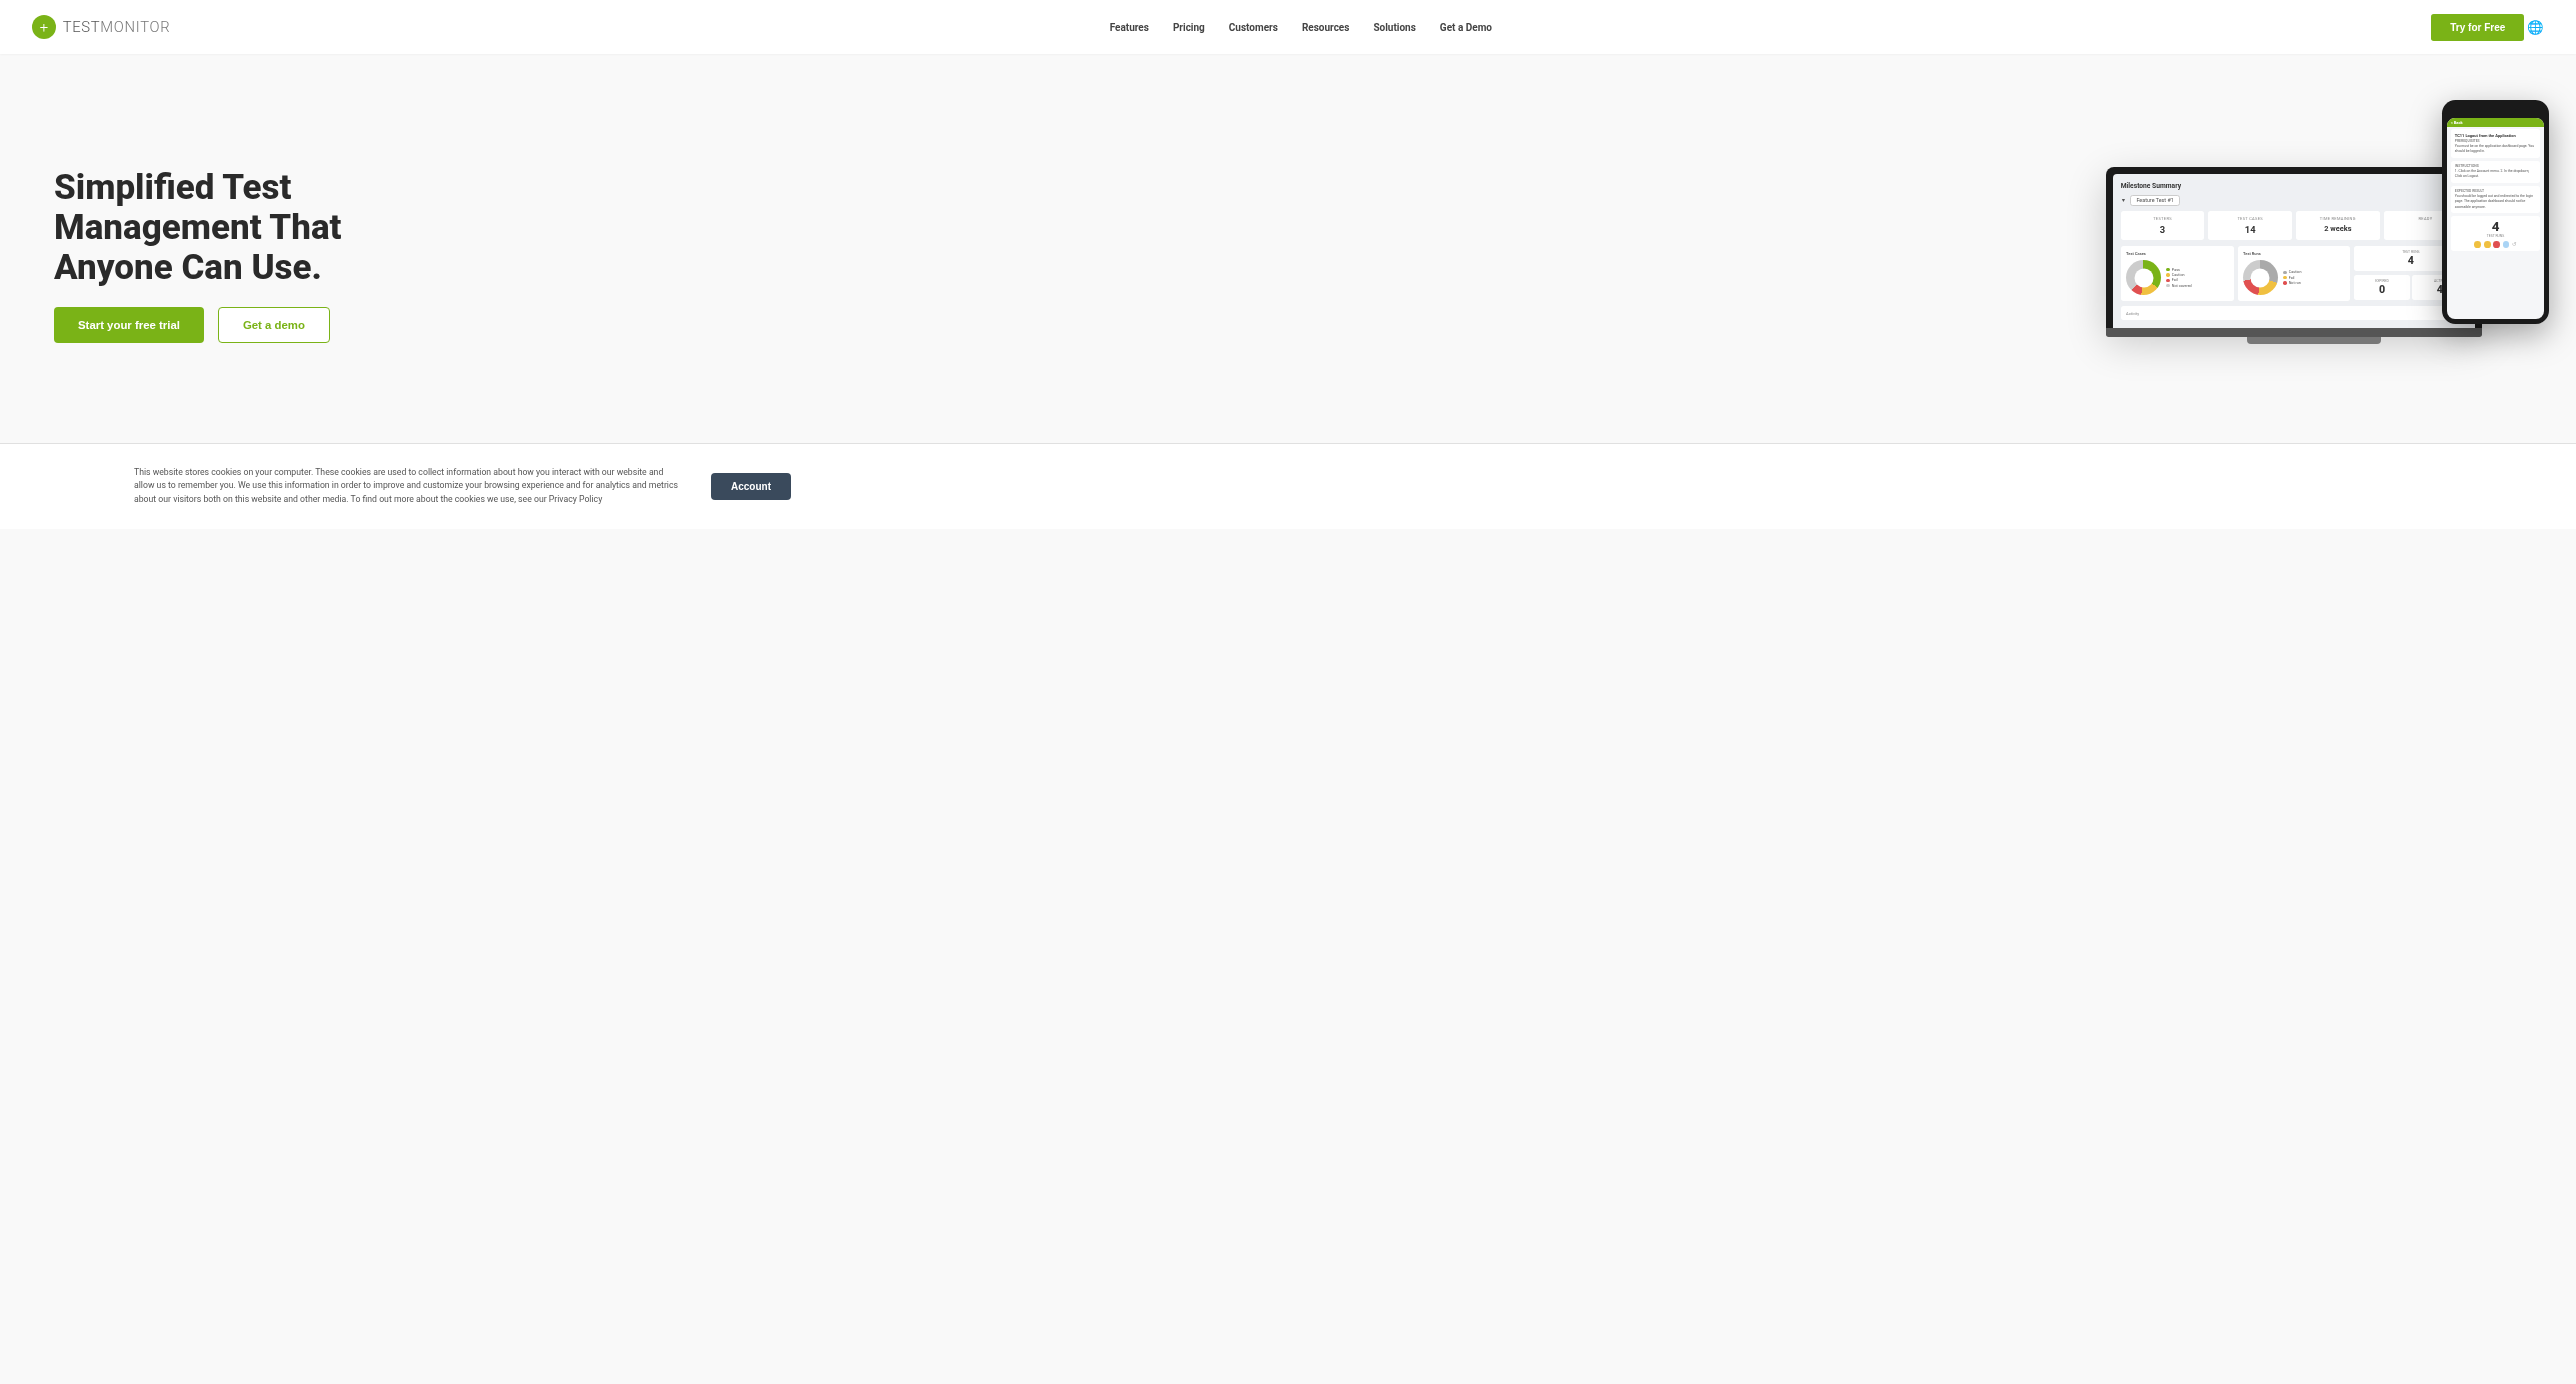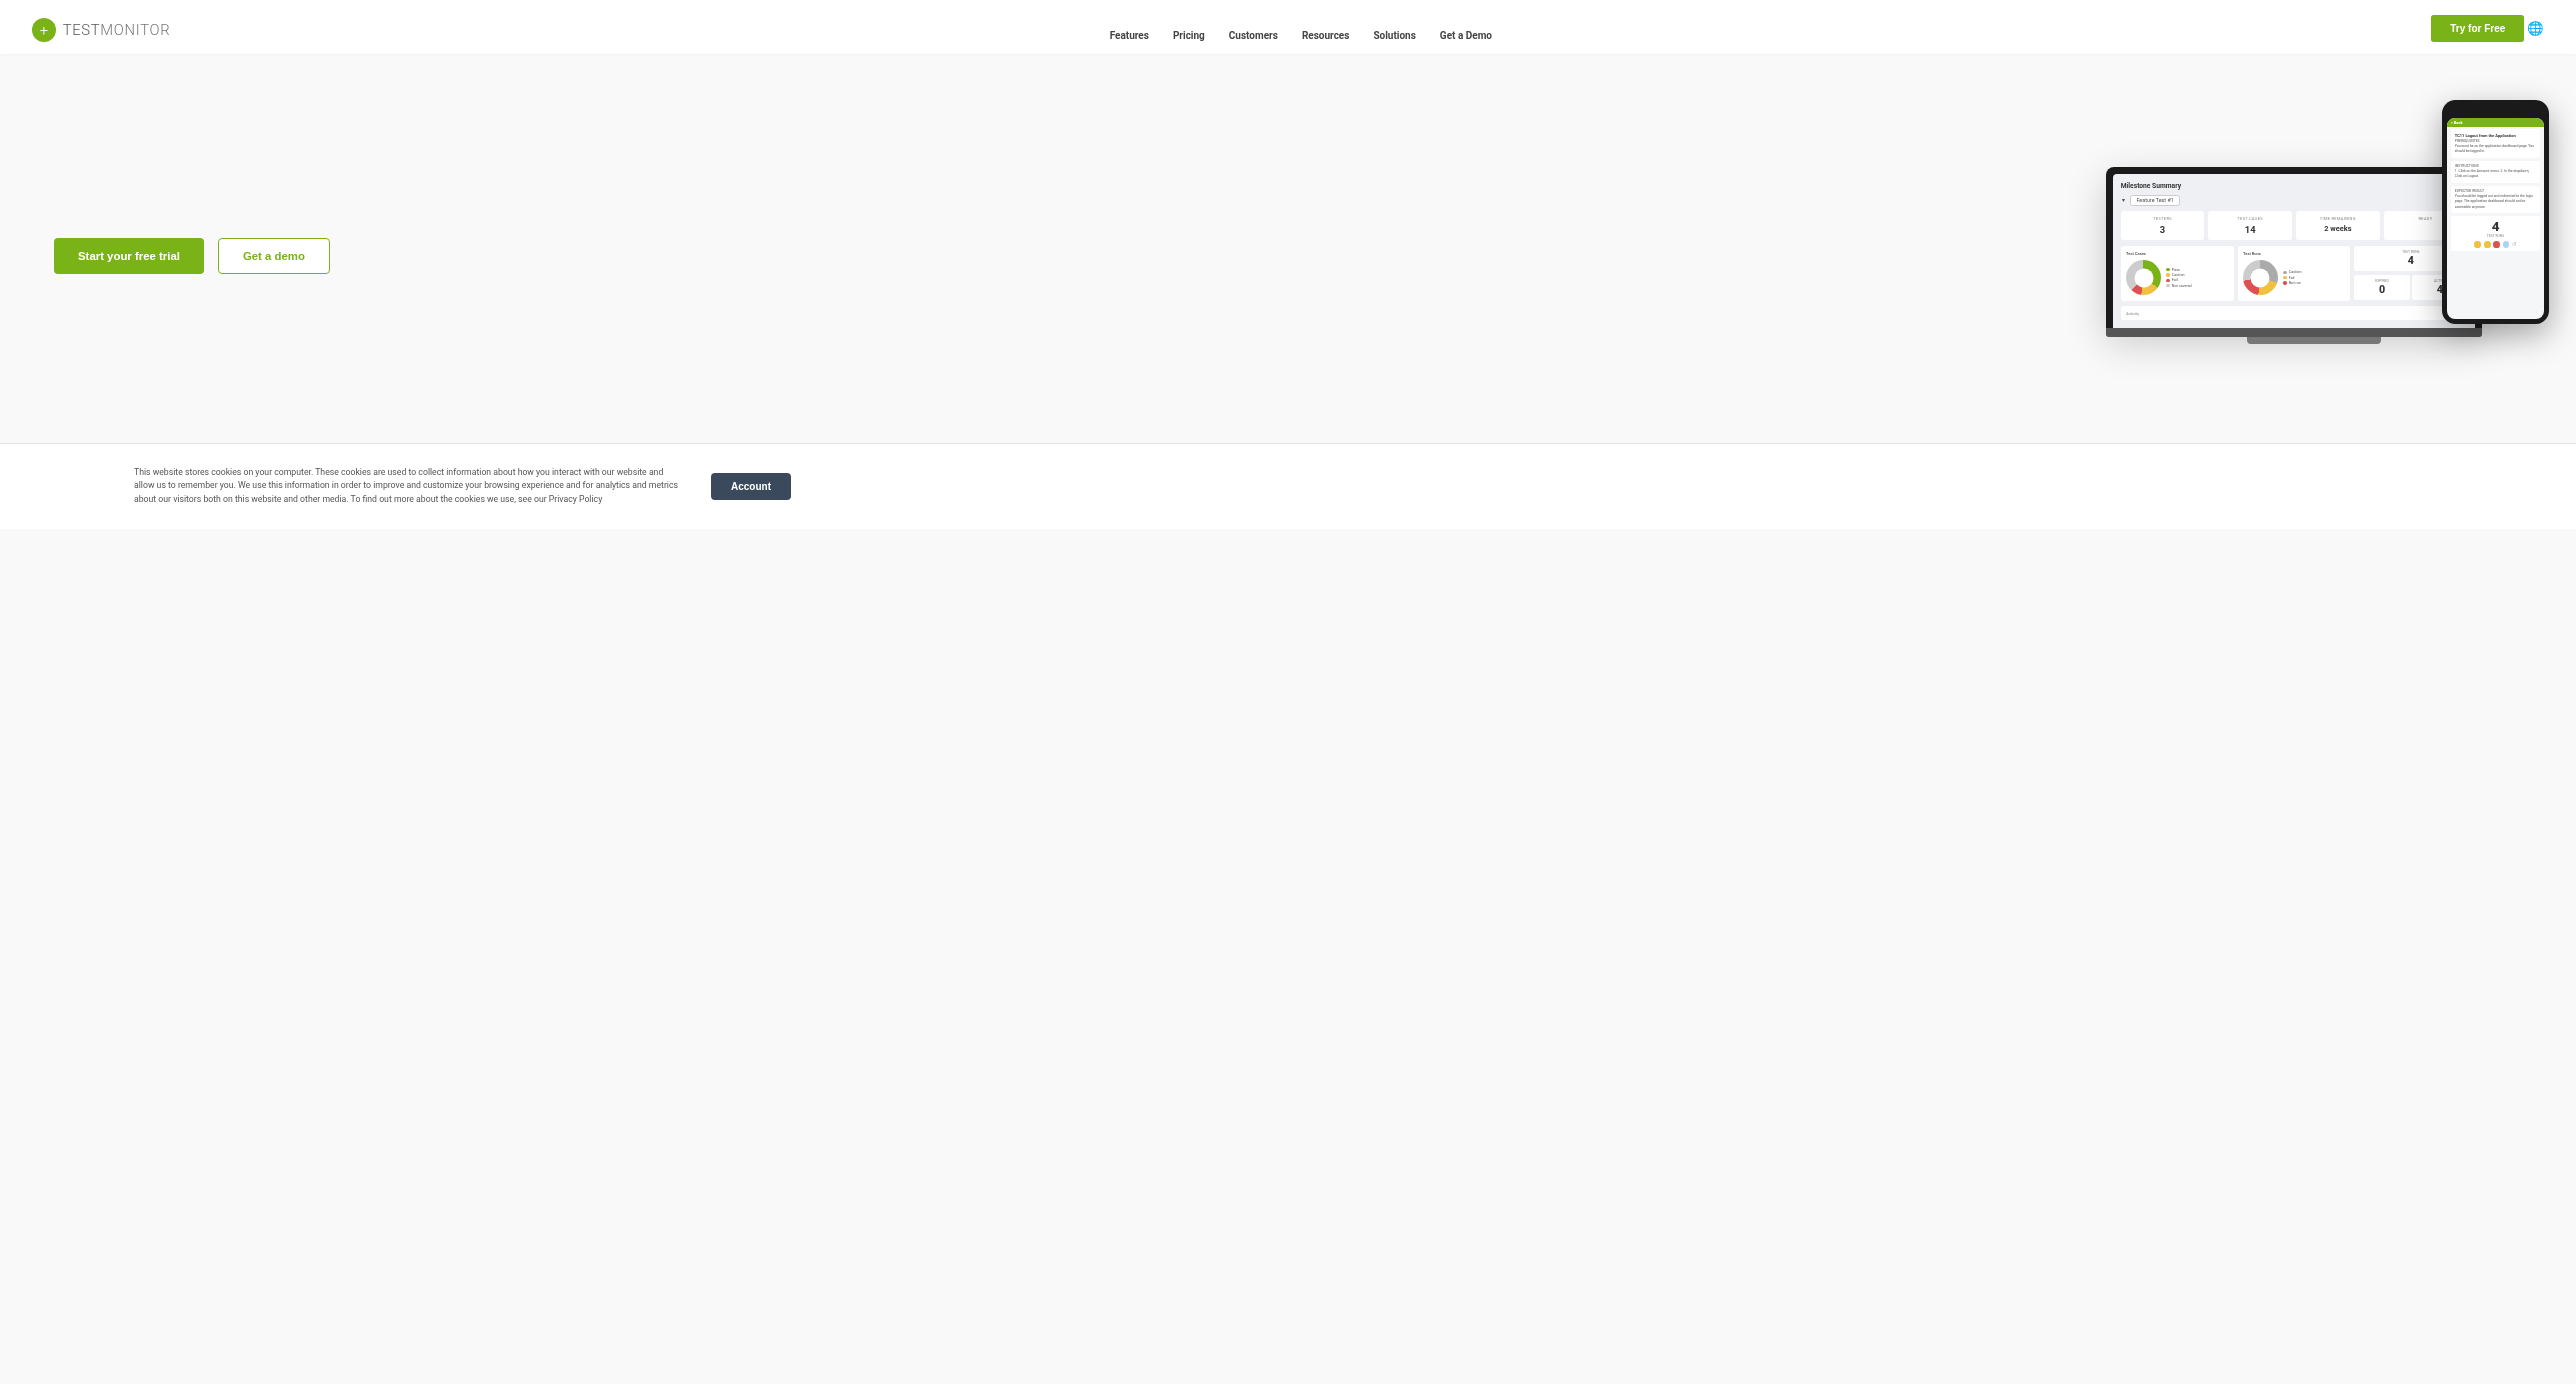--- a/index.html
+++ b/index.html
@@ -2,23 +2,23 @@
 <html style="font-size:10.7px"><head>
   <meta charset="utf-8">
   <style>
     * { margin: 0; padding: 0; box-sizing: border-box; }
     body { font-family: -apple-system, BlinkMacSystemFont, 'Segoe UI', Roboto, Arial, sans-serif; background: #f9f9f9; color: #333; overflow-x: hidden; }
 
     
     nav {
       background: #fff;
       display: flex;
-      align-items: flex-end;
+      align-items: center;
       justify-content: space-between;
-      padding: 12px 32px;
+      padding: 0 32px;
       height: 54px;
       box-shadow: 0 0.7px 2.7px rgba(0,0,0,0.07);
       position: relative;
       z-index: 10;
     }
     .logo {
       display: flex;
       align-items: center;
       gap: 6.7px;
       text-decoration: none;
@@ -404,20 +404,21 @@
   </ul>
 
   <div class="nav-actions">
     <button class="btn-free-nav">Try for Free</button>
     <span class="globe-icon">🌐</span>
   </div>
 </nav>
 
 <section class="hero">
   <div class="hero-left">
+    <h1 class="hero-title">Simplified Test Management That Anyone Can Use.</h1>
     <div class="hero-buttons">
       <button class="btn-primary">Start your free trial</button>
       <button class="btn-secondary">Get a demo</button>
     </div>
   </div>
 
   <div class="hero-right">
 
     <div class="laptop">
       <div class="laptop-screen">

